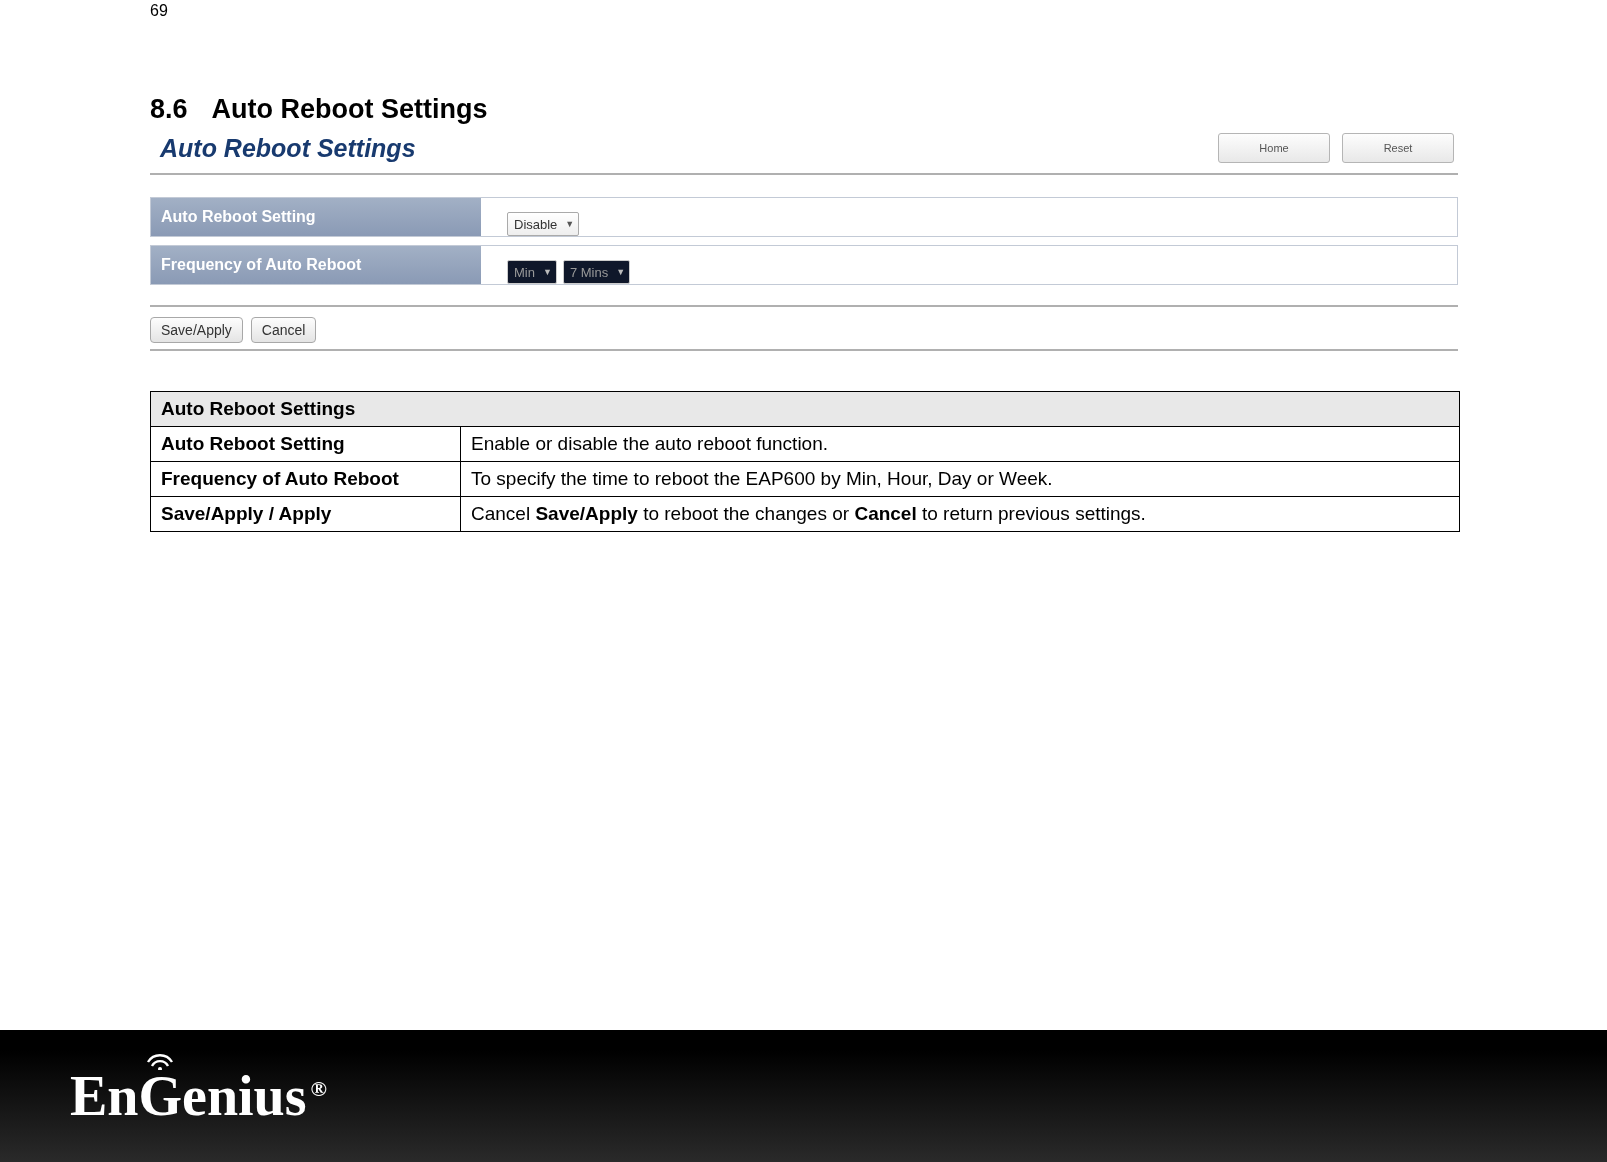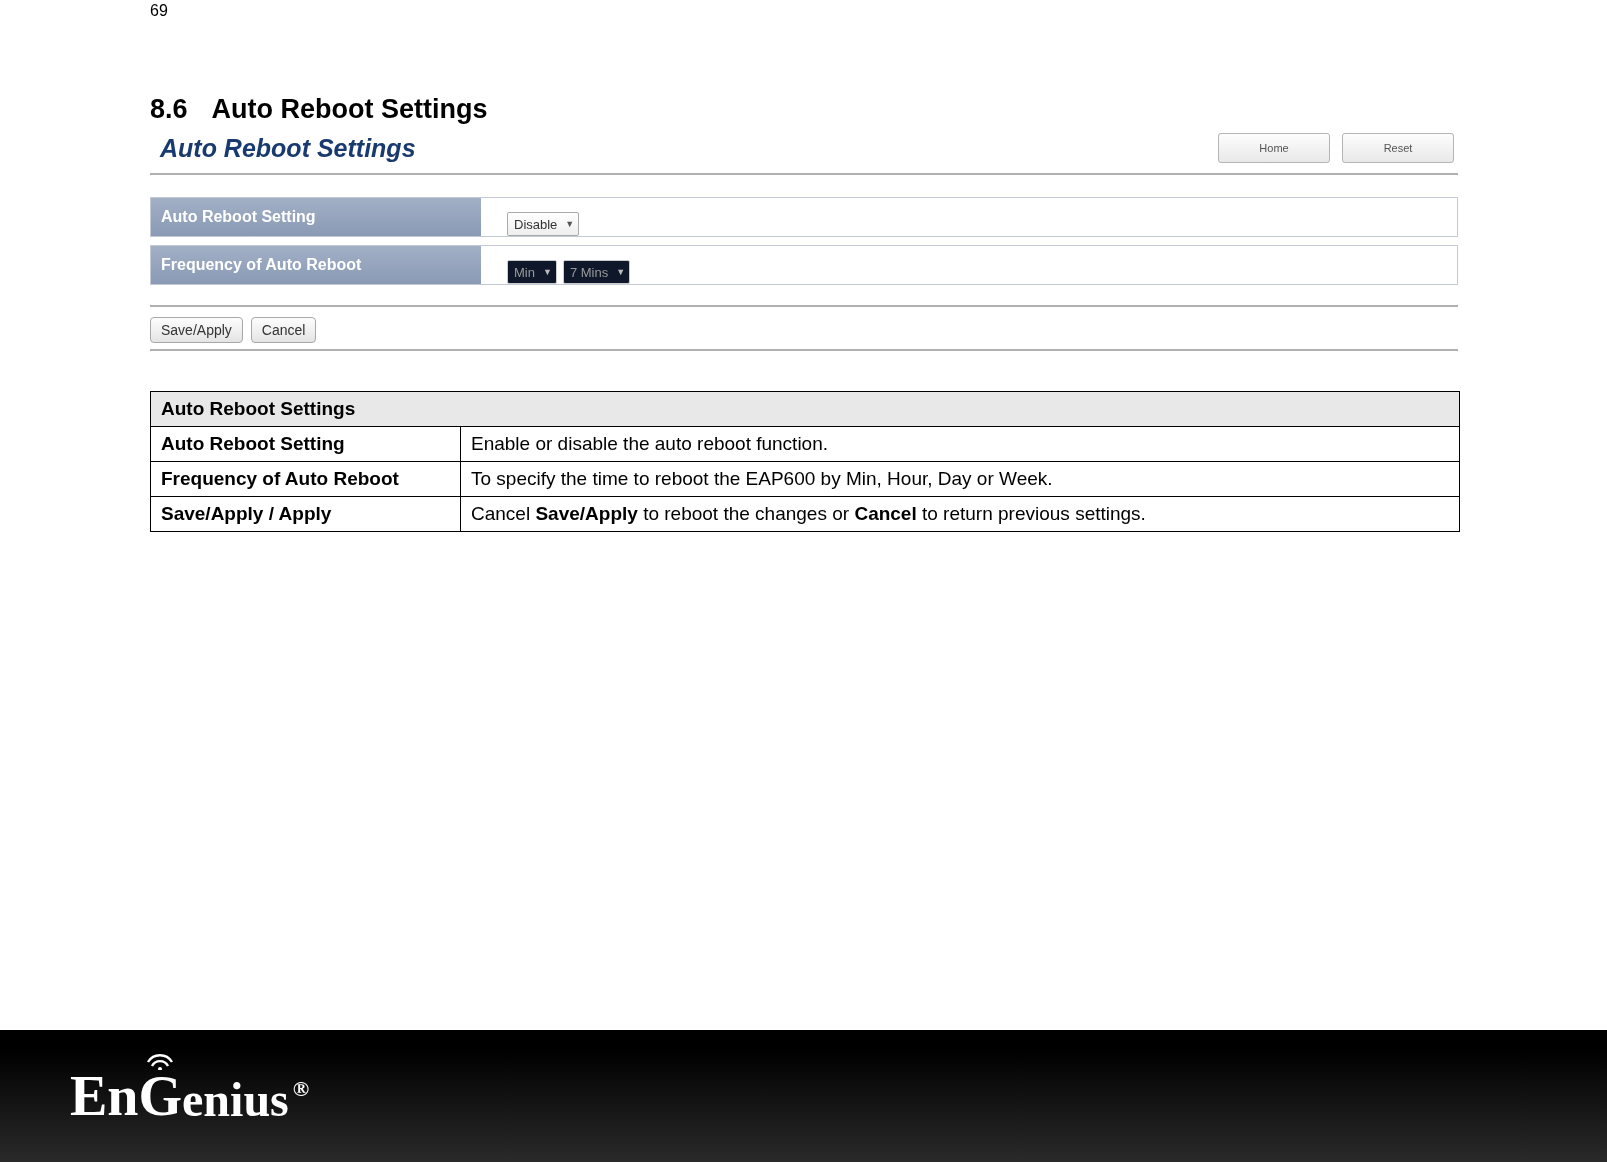--- a/index.html
+++ b/index.html
@@ -184,21 +184,21 @@
     }
     .logo .en { font-size: 56px; line-height: 1; }
     .logo .g-wrap { position: relative; display: inline-block; }
     .logo .g { font-size: 56px; line-height: 1; }
     .logo .wifi {
       position: absolute;
       top: -20px;
       left: 50%;
       transform: translateX(-50%);
     }
-    .logo .enius { font-size: 48px; line-height: 1; }
+    .logo .enius { font-size: 56px; line-height: 1; }
     .logo .reg { font-size: 22px; margin-left: 4px; margin-bottom: 22px; }
     .wifi svg { width: 30px; height: 22px; }
   </style>
 </head>
 <body>
 
 <div class="page-number">69</div>
 
 <div class="content">
 

